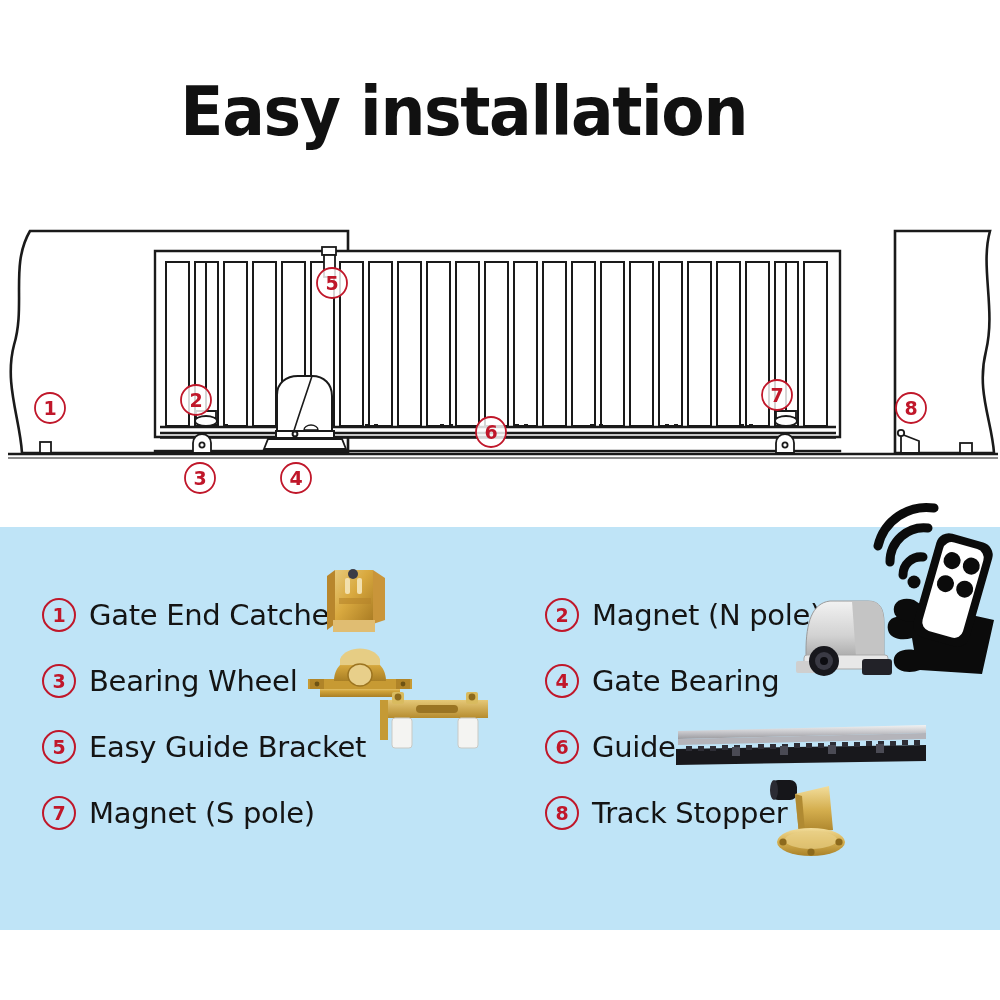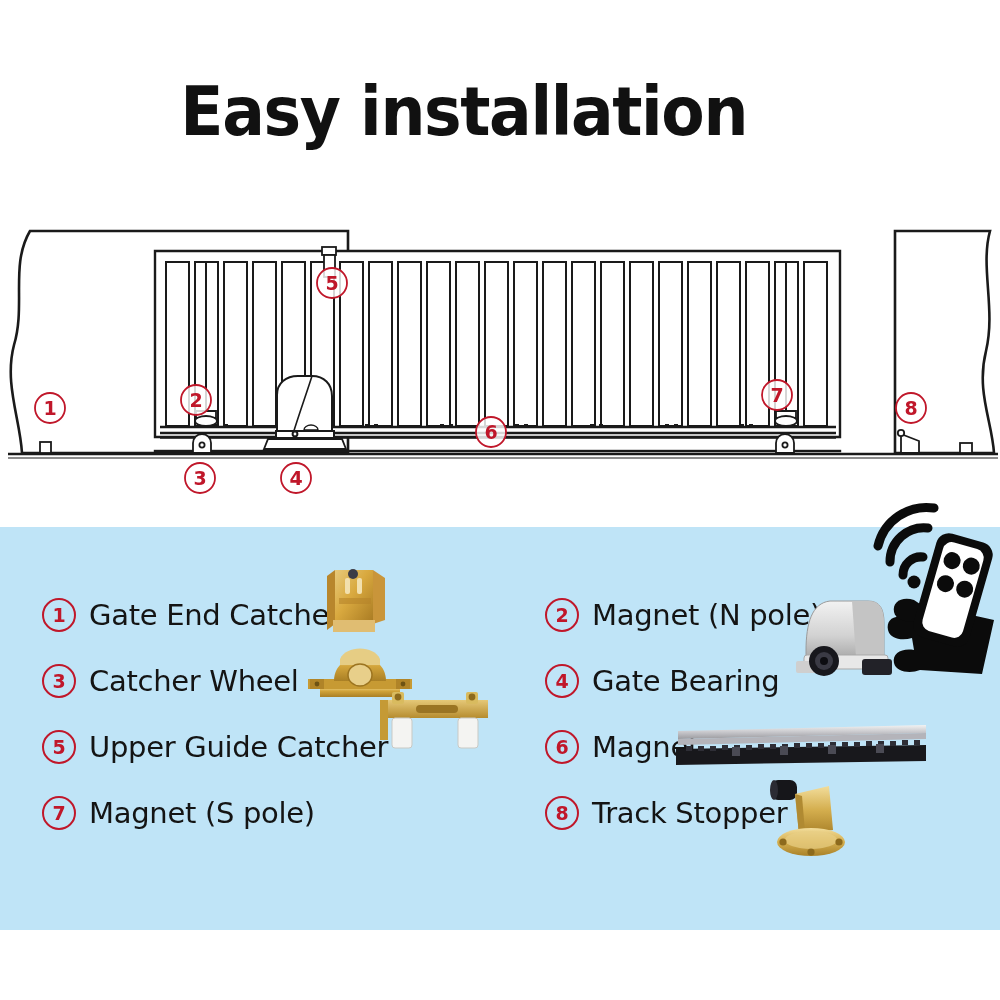--- a/index.html
+++ b/index.html
@@ -257,26 +257,26 @@
 
     <div class="legend-col left">
 
       <div class="legend-row">
         <div class="badge">1</div>
         <div class="legend-label">Gate End Catcher</div>
       </div>
 
       <div class="legend-row">
         <div class="badge">3</div>
-        <div class="legend-label">Catcher Wheel</div>
+        <div class="legend-label">Bearing Wheel</div>
       </div>
 
       <div class="legend-row">
         <div class="badge">5</div>
-        <div class="legend-label">Upper Guide Catcher</div>
+        <div class="legend-label">Easy Guide Bracket</div>
       </div>
 
       <div class="legend-row">
         <div class="badge">7</div>
         <div class="legend-label">Magnet (S pole)</div>
       </div>
     </div>
 
     <div class="legend-col right">
 
@@ -285,21 +285,21 @@
         <div class="legend-label">Magnet (N pole)</div>
       </div>
 
       <div class="legend-row">
         <div class="badge">4</div>
         <div class="legend-label">Gate Bearing</div>
       </div>
 
       <div class="legend-row">
         <div class="badge">6</div>
-        <div class="legend-label">Magnet</div>
+        <div class="legend-label">Guide</div>
       </div>
 
       <div class="legend-row">
         <div class="badge">8</div>
         <div class="legend-label">Track Stopper</div>
       </div>
     </div>
 
     <svg class="prod" style="left:315px;top:27px;" width="92" height="92" viewBox="0 0 92 92">
       <defs>

